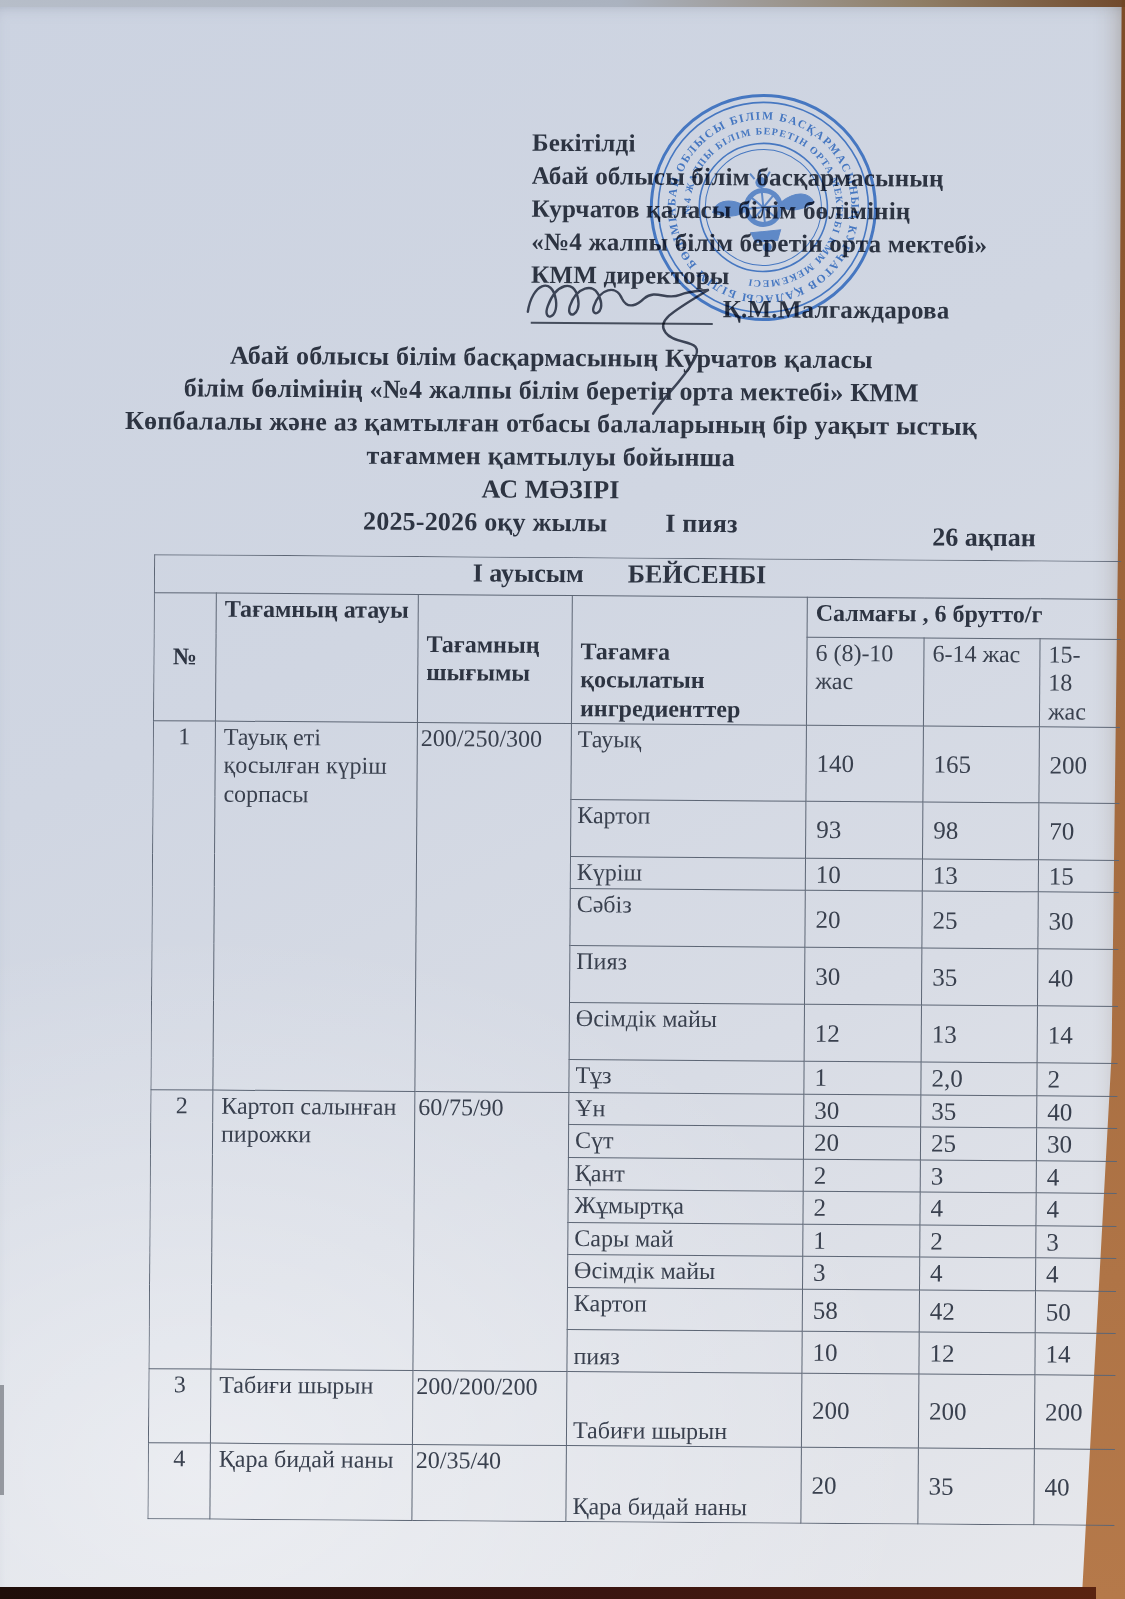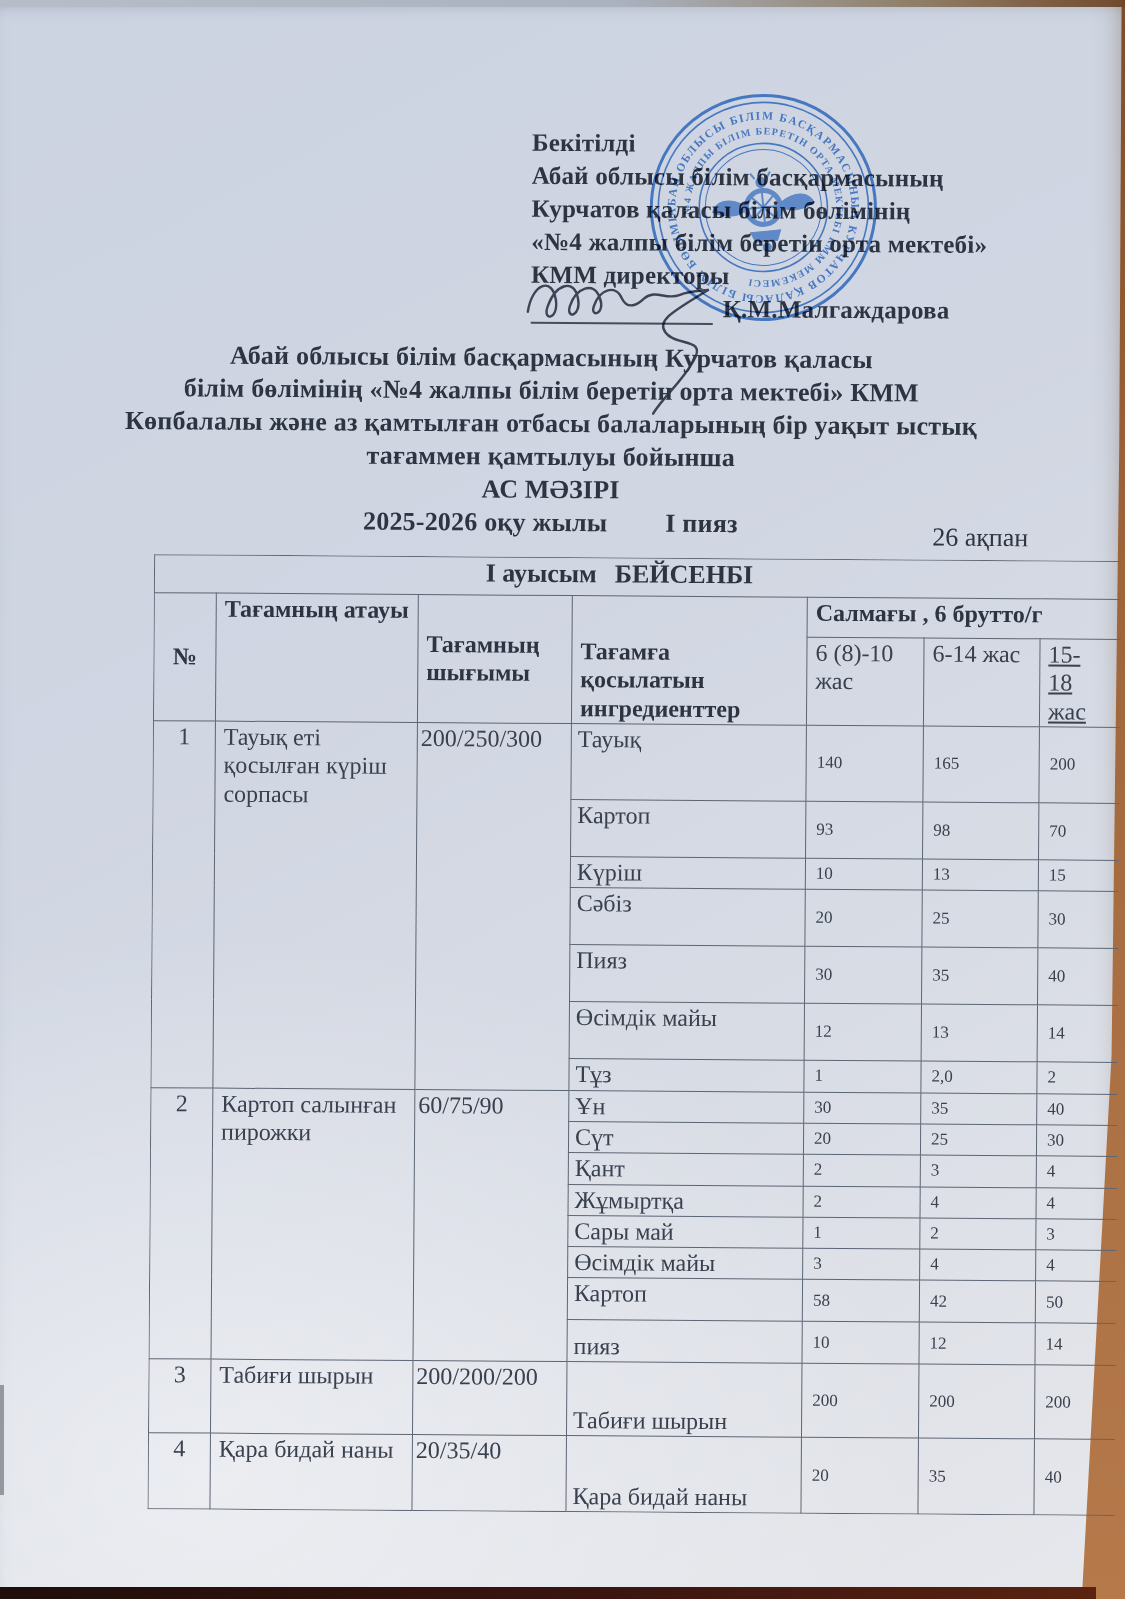--- a/index.html
+++ b/index.html
@@ -38,40 +38,40 @@
 
   
   .approval{position:absolute;left:533px;top:126px;font-size:25px;font-weight:bold;line-height:33px;color:var(--ink-bold,#2d3442);letter-spacing:.2px;}
   .approval div{white-space:nowrap;}
   .sig-row{display:flex;align-items:flex-end;}
   .sig-line{display:inline-block;width:182px;border-bottom:2px solid #454d5c;height:24px;margin-right:10px;}
 
   
   .titleblock{position:absolute;left:55px;right:72px;top:341px;text-align:center;font-size:26px;font-weight:bold;line-height:33px;color:var(--ink-bold,#2d3442);letter-spacing:.2px;}
   .year-row{display:flex;justify-content:center;gap:58px;}
-  .date-line{position:absolute;left:936px;top:520px;font-size:26px;font-weight:normal;color:var(--ink-bold,#2d3442);}
+  .date-line{position:absolute;left:936px;top:520px;font-size:26px;font-weight:bold;color:var(--ink-bold,#2d3442);}
 
   
   .stamp{position:absolute;left:644px;top:84px;mix-blend-mode:multiply;opacity:.92;transform:rotate(-6deg);}
   .signature{position:absolute;left:518px;top:258px;mix-blend-mode:multiply;}
 
   
   .table-wrap{position:absolute;left:158px;top:557px;width:967px;overflow:hidden;}
   table{border-collapse:collapse;table-layout:fixed;width:992px;font-size:24px;line-height:1.18;color:var(--ink,#39404e);}
   td{border:1.6px solid var(--line,#5d6675);padding:1px 8px;vertical-align:top;overflow:hidden;}
   .shift-cell{font-weight:bold;text-align:center;font-size:26px;padding-right:70px;color:var(--ink-bold,#2d3442);}
-  .shift-cell span{margin:0 9px;}
+  .shift-cell span{margin:0 22px;}
   .c-head{font-weight:bold;color:var(--ink-bold,#2d3442);}
   .va-m{vertical-align:middle;}
   .va-b{vertical-align:bottom;}
   .c-num{text-align:center;padding-left:2px;padding-right:2px;}
   .c-yield{padding-left:3px;padding-right:2px;}
   .c-ing{padding-left:6px;}
-  .c-val{vertical-align:middle;font-size:17px;padding-left:10px;}
-  .narrow{display:inline-block;width:46px;text-decoration:underline;}
+  .c-val{vertical-align:middle;font-size:25px;padding-left:10px;}
+  .narrow{display:inline-block;width:46px;}
   tr.h38{height:38px;} tr.h40{height:40px;} tr.h74{height:74px;} tr.h76{height:76px;}
   tr.h57{height:57px;} tr.h28{height:28px;} tr.h30{height:30px;} tr.h42{height:42px;}
 </style>
 </head>
 <body>
 
 <div class="photo">
   <div class="paper"></div>
   <div class="wood"></div>
   <div class="top-edge"></div>

